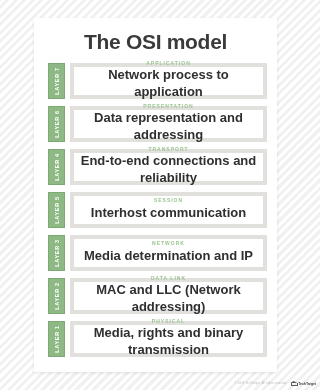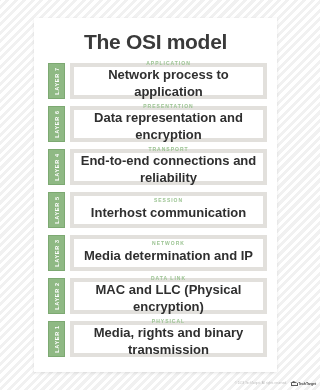--- a/index.html
+++ b/index.html
@@ -177,21 +177,21 @@
         <div class="layer-desc">Network process to application</div>
       </div>
     </div>
 
     <div class="layer-row">
       <div class="layer-badge">
         <span>LAYER 6</span>
       </div>
       <div class="layer-panel">
         <div class="layer-kicker">PRESENTATION</div>
-        <div class="layer-desc">Data representation and encryption</div>
+        <div class="layer-desc">Data representation and addressing</div>
       </div>
     </div>
 
     <div class="layer-row">
       <div class="layer-badge">
         <span>LAYER 4</span>
       </div>
       <div class="layer-panel">
         <div class="layer-kicker">TRANSPORT</div>
         <div class="layer-desc">End-to-end connections and reliability</div>
@@ -217,21 +217,21 @@
         <div class="layer-desc">Media determination and IP</div>
       </div>
     </div>
 
     <div class="layer-row">
       <div class="layer-badge">
         <span>LAYER 2</span>
       </div>
       <div class="layer-panel">
         <div class="layer-kicker">DATA LINK</div>
-        <div class="layer-desc">MAC and LLC (Physical encryption)</div>
+        <div class="layer-desc">MAC and LLC (Network addressing)</div>
       </div>
     </div>
 
     <div class="layer-row">
       <div class="layer-badge">
         <span>LAYER 1</span>
       </div>
       <div class="layer-panel">
         <div class="layer-kicker">PHYSICAL</div>
         <div class="layer-desc">Media, rights and binary transmission</div>

